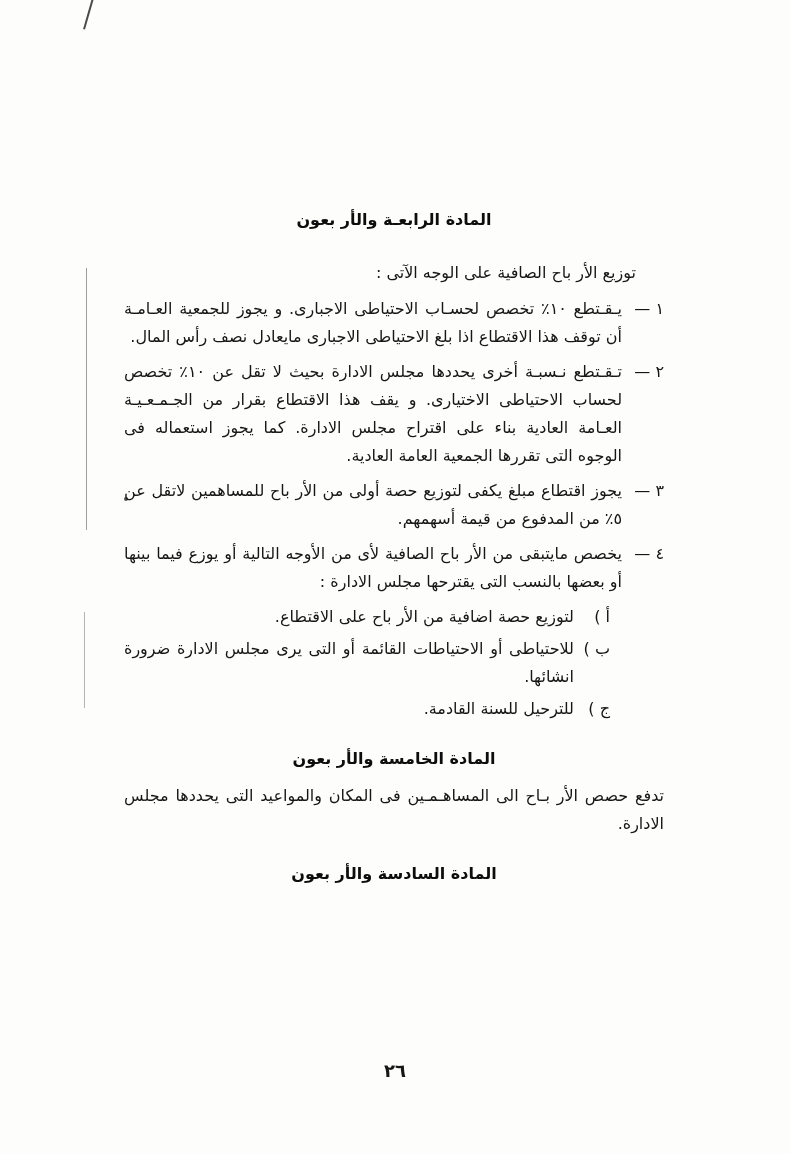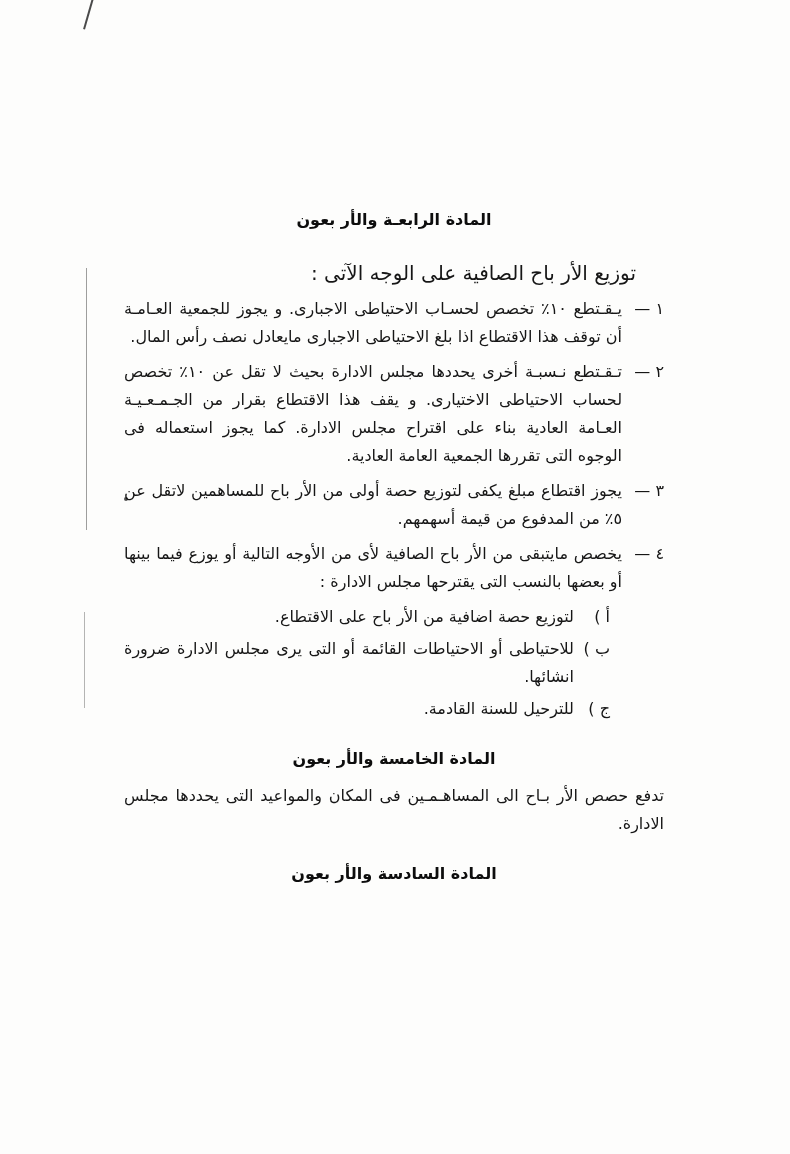--- a/index.html
+++ b/index.html
@@ -23,21 +23,21 @@
     margin: 0 0 30px 0;
     text-align: center;
     font-size: 16px;
     font-weight: bold;
     letter-spacing: 0.5px;
     color: #0d0d0d;
   }
   .article-title.mid { margin-top: 26px; margin-bottom: 14px; }
   .intro {
     margin: 0 0 8px 0;
-    font-size: 20px;
+    font-size: 16px;
     line-height: 28px;
     text-indent: 28px;
   }
   .item {
     display: flex;
     margin: 0 0 7px 0;
     font-size: 16px;
     line-height: 28px;
   }
   .item .marker { flex: 0 0 42px; }
@@ -135,14 +135,15 @@
       </div>
     </div>
 
     <h2 class="article-title mid">المادة الخامسة والأر بعون</h2>
     <p class="para">تدفع حصص الأر بـاح الى المساهـمـين فى المكان والمواعيد التى يحددها مجلس الادارة.</p>
 
     <h2 class="article-title mid">المادة السادسة والأر بعون</h2>
 
   </div>
 
+  <div class="page-number">٢٦</div>
 
 </div>
 
 </body></html>

